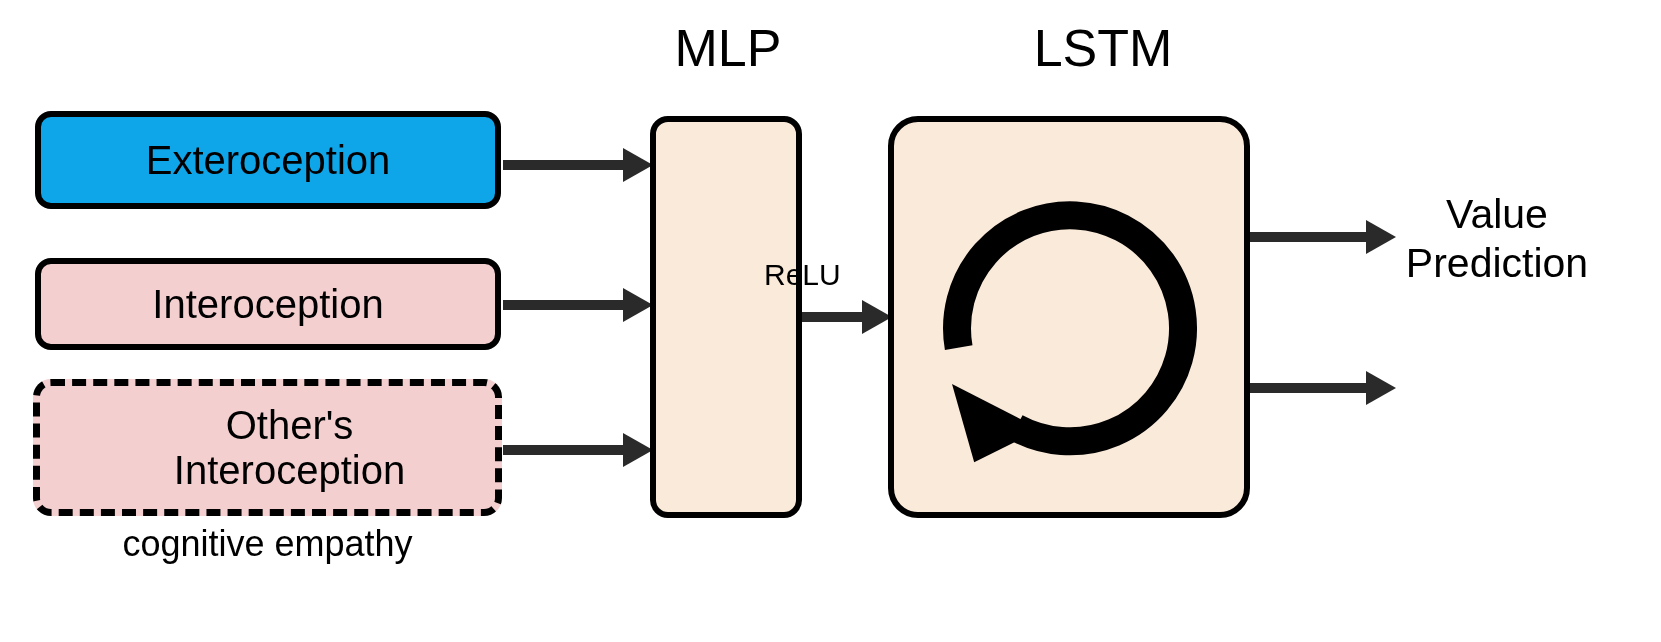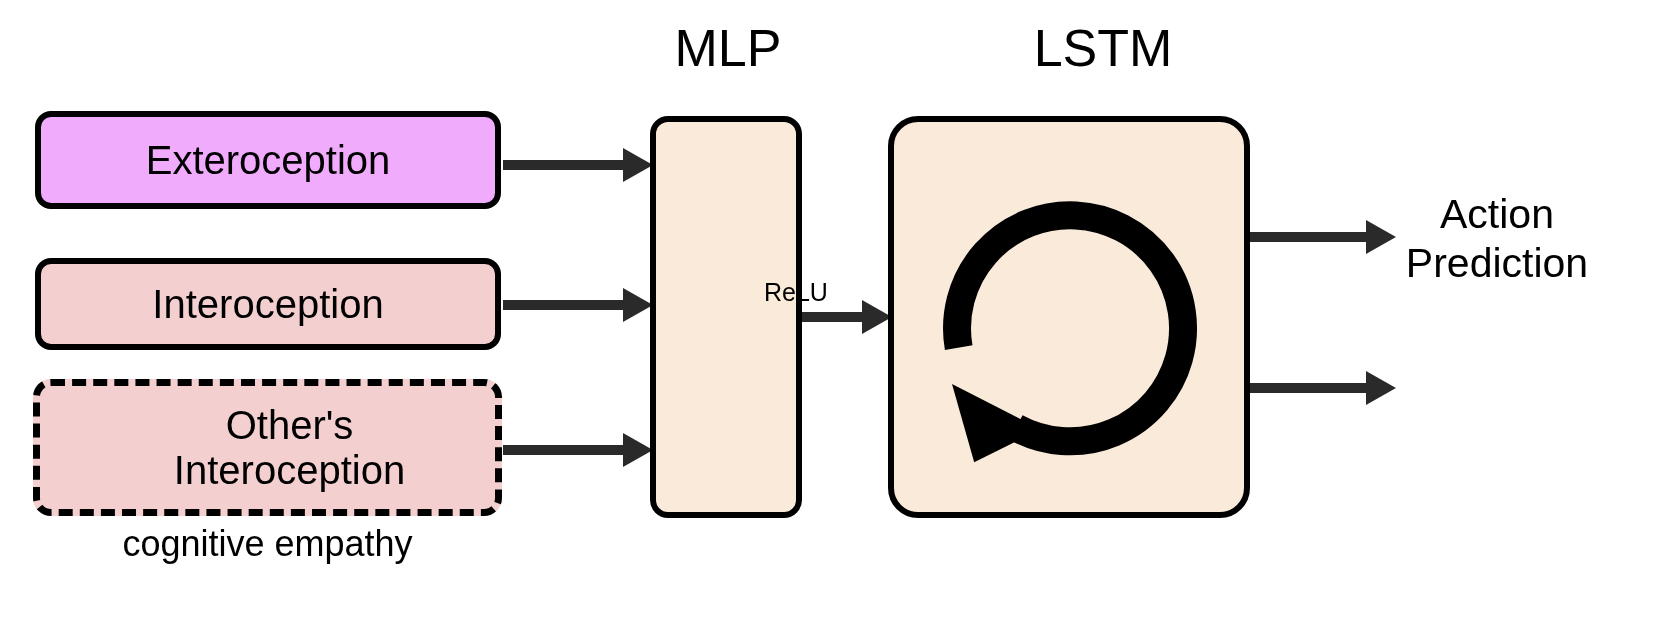--- a/index.html
+++ b/index.html
@@ -65,24 +65,23 @@
   
   .caption {
     position: absolute;
     font-size: 36px;
     text-align: center;
     color: #000000;
     white-space: nowrap;
   }
   .small-label {
     position: absolute;
-    font-size: 25px;
+    font-size: 30px;
     color: #000000;
     white-space: nowrap;
-    margin-top: 20px;
   }
   .output-label {
     position: absolute;
     font-size: 41px;
     line-height: 1.2;
     color: #000000;
     text-align: center;
   }
 
   
@@ -110,21 +109,21 @@
   svg.recur {
     position: absolute;
     overflow: visible;
   }
 </style>
 </head>
 <body>
 
 <div id="canvas">
 
-  <div class="node input-box" style="left:35px; top:111px; width:466px; height:98px; background:#f0abfc;">
+  <div class="node input-box" style="left:35px; top:111px; width:466px; height:98px; background:#0ea5e9;">
     <span>Exteroception</span>
   </div>
 
   <div class="node input-box" style="left:35px; top:258px; width:466px; height:92px; background:#f4cfd0;">
     <span>Interoception</span>
   </div>
 
   <div class="node input-box dashed" style="left:33px; top:379px; width:469px; height:137px; background:#f4cfd0; flex-direction:column;">
     <span>Other's</span>
     <span>Interoception</span>
@@ -170,21 +169,21 @@
 
     <polygon points="0,0 96,26 38,72" fill="#000000" transform="translate(64,268) rotate(12)"></polygon>
   </svg>
 
   <div class="arrow" style="left:1250px; top:237px; width:150px;">
     <div class="shaft" style="width:118px;"></div>
     <div class="head" style="left:116px;"></div>
   </div>
 
   <div class="output-label" style="left:1333px; top:190px; width:328px;">
-    <div>Action</div>
+    <div>Value</div>
     <div>Prediction</div>
   </div>
 
   <div class="arrow" style="left:1250px; top:388px; width:150px;">
     <div class="shaft" style="width:118px;"></div>
     <div class="head" style="left:116px;"></div>
   </div>
 
 
 </div>

